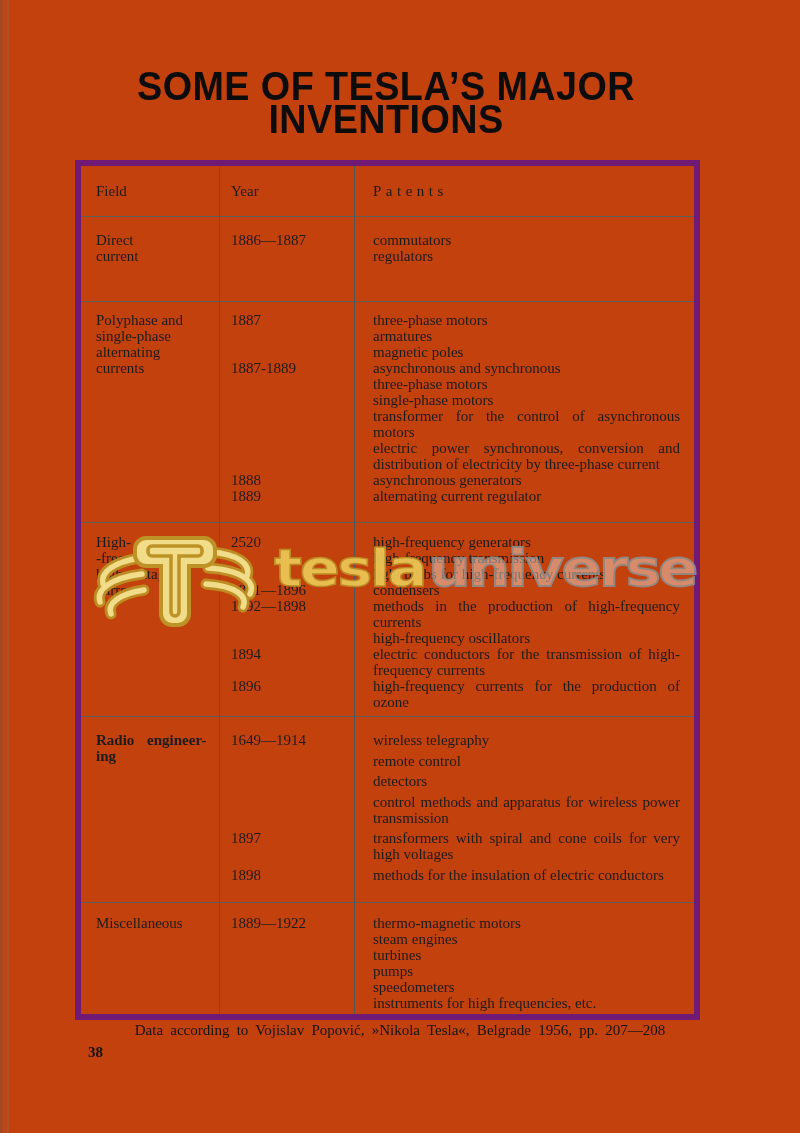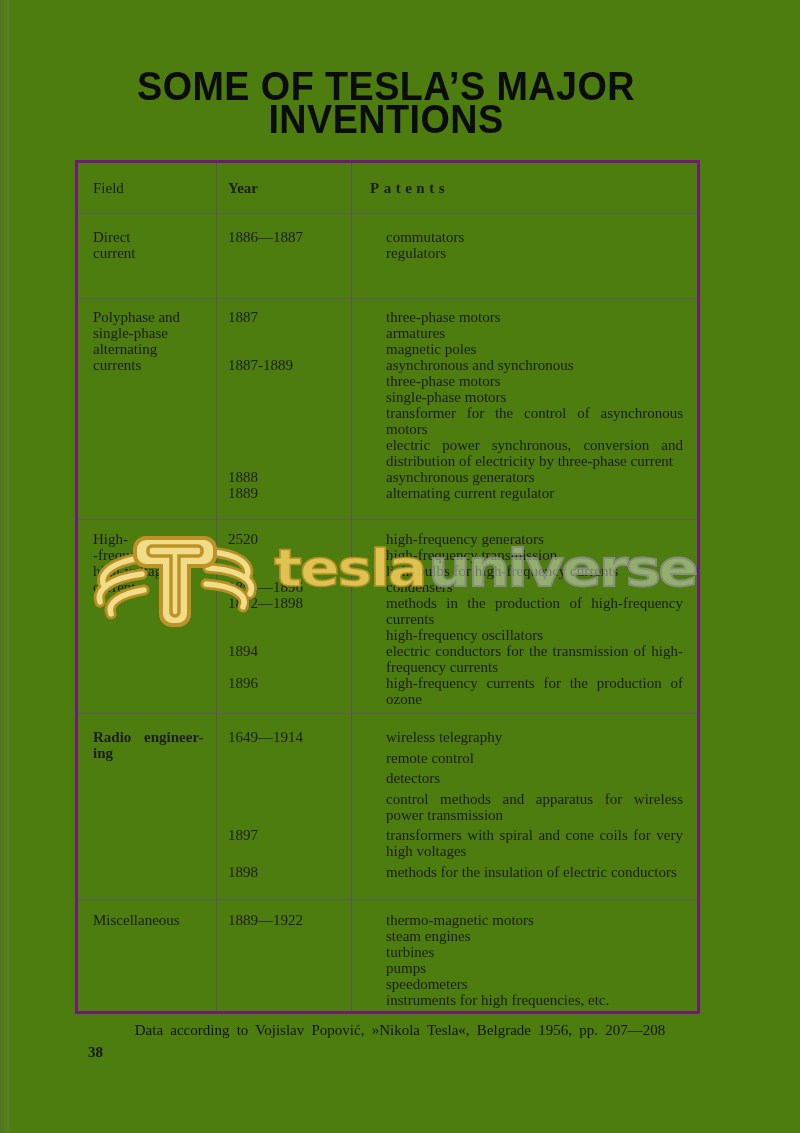--- a/index.html
+++ b/index.html
@@ -1,19 +1,19 @@
 <!DOCTYPE html>
 <html><head>
 <meta charset="utf-8">
 <style>
   html,body{margin:0;padding:0;background:#e8e8e6;}
   .page{
     position:relative;
     width:800px;height:1133px;
-    background:#4d7c0f;
+    background:#c2410c;
     font-family:"Liberation Serif", serif;
     color:#1e1c1a;
     overflow:hidden;
     margin:0 auto;
   }
   .scan-edge{
     position:absolute;left:0;top:0;bottom:0;width:12px;
     background:linear-gradient(to right, rgba(90,90,88,0.35), rgba(150,150,148,0.08) 40%, rgba(0,0,0,0) 100%);
     pointer-events:none;
   }
@@ -32,41 +32,41 @@
     line-height:33px;
     color:#0c0c0c;
     transform:scaleX(0.92);
     transform-origin:50% 0;
     letter-spacing:0.5px;
     margin:0;
   }
   
   .inv-table{
     position:absolute;left:75px;top:160px;width:625px;
-    border:3px solid #701a75;
+    border:6px solid #701a75;
     box-sizing:border-box;
     font-size:15px;
     line-height:16px;
   }
   .vline{position:absolute;top:0;bottom:0;width:1px;background:#565656;z-index:2;}
   .v1{left:138px}
   .v2{left:273px}
   .trow{
     position:relative;
     display:flex;
     border-bottom:1px solid #5e5e5e;
     box-sizing:border-box;
   }
   .thead{height:51px;align-items:center;}
   .cell{box-sizing:border-box;}
   .cell.field{width:138px;padding-left:15px;padding-right:10px;flex-shrink:0;}
-  .hcell-year{width:135px;padding-left:12px;flex-shrink:0;box-sizing:border-box;font-weight:bold;}
-  .hcell-patents{flex:1;padding-left:19px;letter-spacing:4.5px;box-sizing:border-box;font-weight:bold;}
+  .hcell-year{width:135px;padding-left:12px;flex-shrink:0;box-sizing:border-box;}
+  .hcell-patents{flex:1;padding-left:19px;letter-spacing:4.5px;box-sizing:border-box;}
   .entries{flex:1;display:flex;flex-direction:column;min-width:0;}
-  .entry{display:flex;gap:16px;}
+  .entry{display:flex;}
   .year{width:135px;padding-left:12px;box-sizing:border-box;flex-shrink:0;}
   .plist{flex:1;padding-left:19px;padding-right:14px;min-width:0;}
   .plist p{margin:0;text-align:justify;}
   .field.bold div{font-weight:bold;}
   .field.bold div:first-child{word-spacing:9px;}
   .row-1{min-height:85px;padding-top:15px;}
   .row-2{min-height:221px;padding-top:10px;}
   .row-3{min-height:194px;padding-top:11px;}
   .row-4{min-height:186px;padding-top:15px;}
   .row-4 .plist p{margin-bottom:4.5px;}

